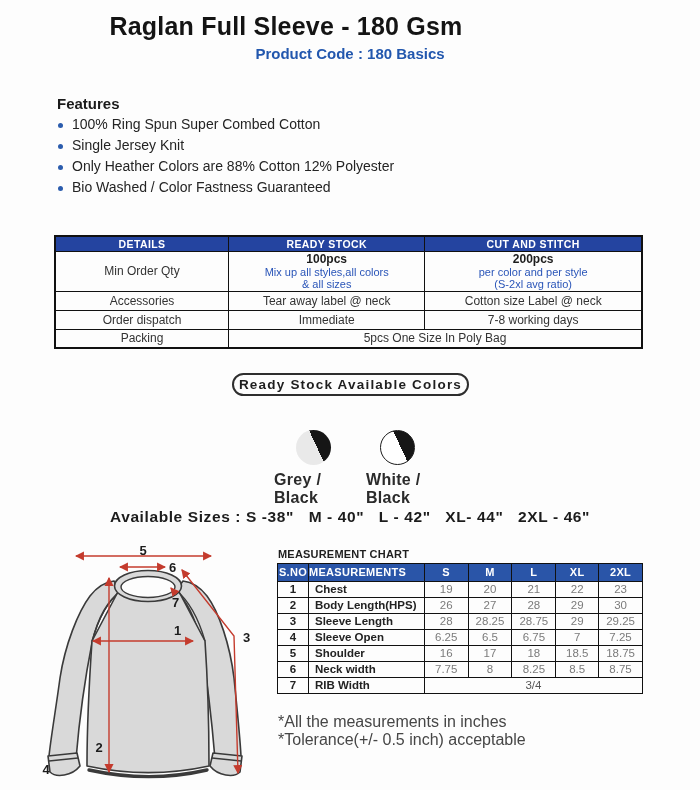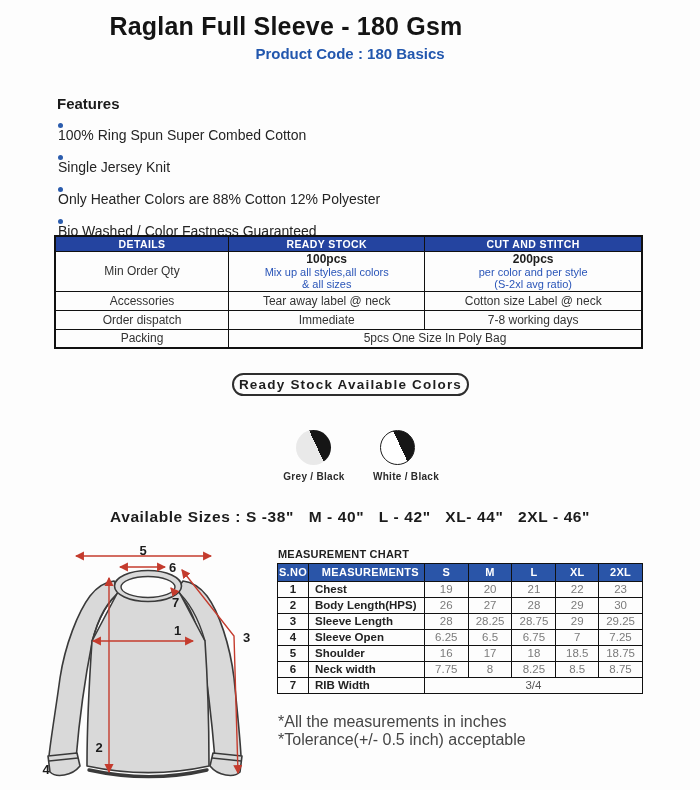--- a/index.html
+++ b/index.html
@@ -7,21 +7,21 @@
   body { font-family:"Liberation Sans", sans-serif; }
   .page { position:relative; width:700px; height:790px; background:#fdfdfd; overflow:hidden; }
 
   .title { position:absolute; top:12px; left:0; width:572px; text-align:center;
            font-size:25px; font-weight:bold; color:#141414; letter-spacing:.2px; }
   .subtitle { position:absolute; top:45px; left:0; width:700px; text-align:center;
            font-size:15px; font-weight:bold; color:#2257ae; }
 
   .features-heading { position:absolute; top:95px; left:57px; font-size:15px; font-weight:bold; color:#1b1b1b; }
   .features-list { position:absolute; top:117px; left:58px; list-style:none; }
-  .features-list li { display:flex; align-items:flex-start; margin-bottom:6px;flex-direction:column; }
+  .features-list li { display:flex; align-items:flex-start; margin-bottom:6px; }
   .bullet { width:5px; height:5px; border-radius:50%; background:#2b5cad; margin:6px 9px 0 0; flex:0 0 auto; }
   .feature-text { font-size:14px; color:#242424; line-height:15px; }
 
   table { border-collapse:collapse; }
   .details-table { position:absolute; top:217px; left:54px; width:589px; border:2px solid #111;margin-top:18px; }
   .details-table th, .details-table td { border:1px solid #111; text-align:center; vertical-align:middle; }
   .details-table th { background:#2444a0; color:#fff; font-size:10.5px; letter-spacing:.4px; height:15px; font-weight:bold; }
   .details-table td { font-size:12px; color:#333; height:19px; padding:1px 15px; }
   .details-table td.tall { height:36px; }
   .dt-main { font-size:12px; font-weight:bold; color:#1d1d1d; line-height:13px; }
@@ -29,35 +29,35 @@
 
   .pill-button { position:absolute; top:373px; left:232px; width:237px; height:23px;
     border:2px solid #2e2e2e; border-radius:17px; background:#fdfdfd;
     display:flex; align-items:center; justify-content:center;
     font-size:13.5px; font-weight:bold; letter-spacing:1.2px; color:#1e1e1e; cursor:pointer; }
 
   .swatch { position:absolute; width:35px; height:35px; border-radius:50%; }
   .swatch-grey  { top:430px; left:296px; background:linear-gradient(65deg,#e9e9e9 57%,#161616 57%); }
   .swatch-white { top:430px; left:380px; border:1.5px solid #1c1c1c;
                   background:linear-gradient(65deg,#ffffff 57%,#161616 57%); }
-  .swatch-label { position:absolute; top:471px; width:80px; text-align:center;
-                  font-size:10px; font-weight:bold; color:#2b2b2b; letter-spacing:.3px; }
+  .swatch-label { position:absolute; top:471px; width:80px; 
+                  font-size:16px; font-weight:bold; color:#2b2b2b; letter-spacing:.3px; }
   .swatch-label.grey  { left:274px; }
   .swatch-label.white { left:366px; }
 
   .sizes-line { position:absolute; top:508px; left:0; width:700px; text-align:center;
     font-size:15.5px; font-weight:bold; color:#1c1c1c; letter-spacing:.6px; white-space:pre; }
 
   .mc-heading { position:absolute; top:548px; left:278px; font-size:11px; font-weight:bold;
                 color:#1f1f1f; letter-spacing:.2px; }
   .mc-table { position:absolute; top:563px; left:277px; width:366px; border:1.5px solid #111; }
   .mc-table th, .mc-table td { border:1px solid #111; vertical-align:middle; line-height:1.05; }
   .mc-table th { background:#2a55a8; color:#fff; font-size:11px; font-weight:bold; height:18px;
                  letter-spacing:.3px; text-align:center; }
-  .mc-table th.name-col { text-align:center; padding-left:8px; }
+  .mc-table th.name-col { text-align:left; padding-left:0; }
   .mc-table td { height:16px; font-size:11.5px; text-align:center; }
   .mc-table td.no   { font-weight:bold; color:#222; }
   .mc-table td.name { font-weight:bold; color:#222; text-align:left; padding-left:6px; }
   .mc-table td.val  { color:#7b7b7b; }
   .mc-table td.merged { color:#555; }
 
   .notes { position:absolute; top:713px; left:278px; font-size:16px; color:#464646; line-height:18px; }
 
   .shirt-svg { position:absolute; top:545px; left:2px; }
   .svg-num { font-family:"Liberation Sans", sans-serif; font-size:13px; font-weight:bold; fill:#1c1c1c; }

